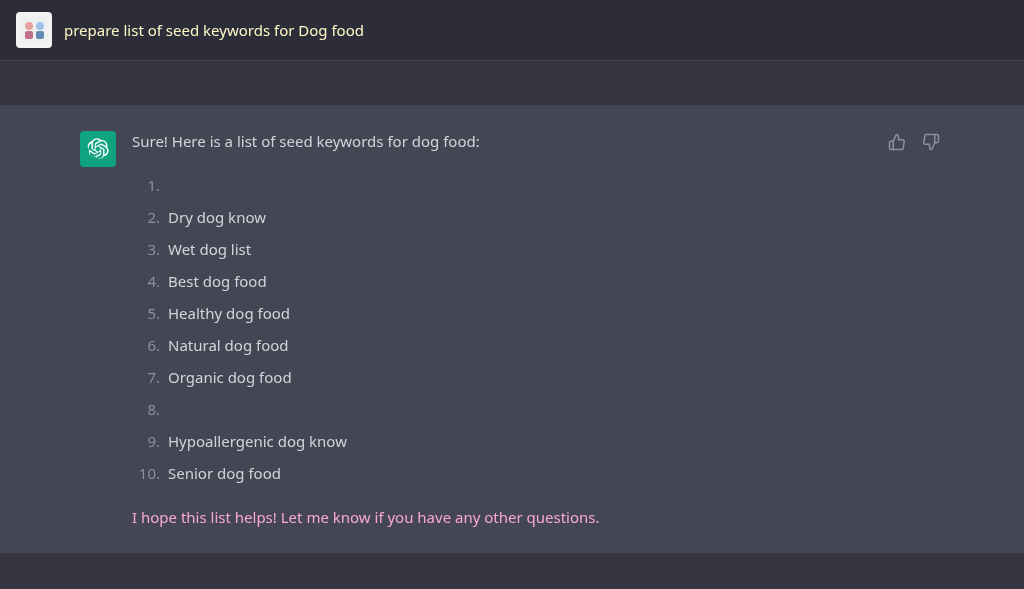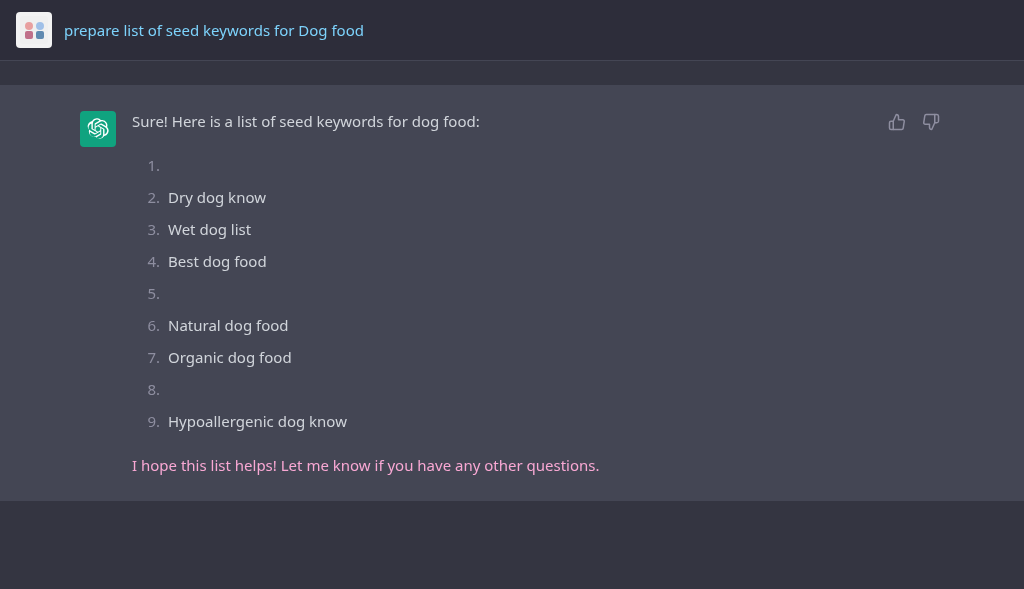--- a/index.html
+++ b/index.html
@@ -21,36 +21,37 @@
     .header {
       background-color: #2d2d3a;
       padding: 12px 16px;
       display: flex;
       align-items: center;
       gap: 12px;
       border-bottom: 1px solid #444654;
     }
 
     .header-title {
-      color: #7dd3fc;
+      color: #fef9c3;
       font-size: 15px;
       font-weight: 400;
     }
 
     .chat-container {
       padding: 24px 0;
       overflow-y: auto;
     }
 
     .message {
       display: flex;
       align-items: flex-start;
       gap: 16px;
       padding: 24px 80px;
       position: relative;
+      margin-top: 20px;
     }
 
     .message.assistant {
       background-color: #444654;
     }
 
     .message-avatar {
       width: 36px;
       height: 36px;
       border-radius: 4px;
@@ -186,35 +187,40 @@
           <li>
             <span class="num">3.</span>
             <span>Wet dog list</span>
           </li>
           <li>
             <span class="num">4.</span>
             <span>Best dog food</span>
           </li>
           <li>
             <span class="num">5.</span>
+            <span>Healthy dog food</span>
           </li>
           <li>
             <span class="num">6.</span>
             <span>Natural dog food</span>
           </li>
           <li>
             <span class="num">7.</span>
             <span>Organic dog food</span>
           </li>
           <li>
             <span class="num">8.</span>
           </li>
           <li>
             <span class="num">9.</span>
             <span>Hypoallergenic dog know</span>
+          </li>
+          <li>
+            <span class="num">10.</span>
+            <span>Senior dog food</span>
           </li>
         </ol>
 
       <p class="closing-text">I hope this list helps! Let me know if you have any other questions.</p>
     </div>
 
     <div class="message-actions">
       <button class="action-btn" title="Thumbs up">
         <svg width="18" height="18" viewBox="0 0 24 24" fill="none" stroke="#8e8ea0" stroke-width="2" stroke-linecap="round" stroke-linejoin="round">
           <path d="M14 9V5a3 3 0 0 0-3-3l-4 9v11h11.28a2 2 0 0 0 2-1.7l1.38-9a2 2 0 0 0-2-2.3H14z"></path>

